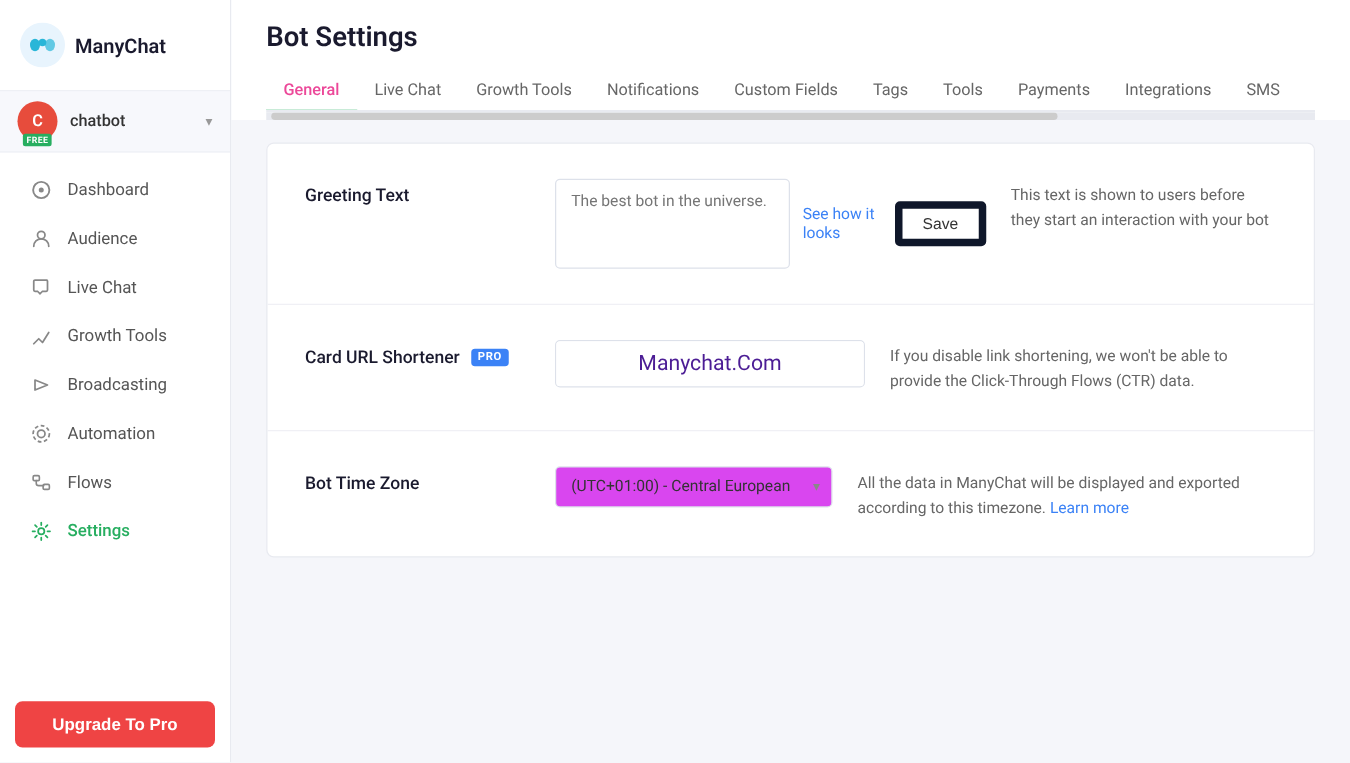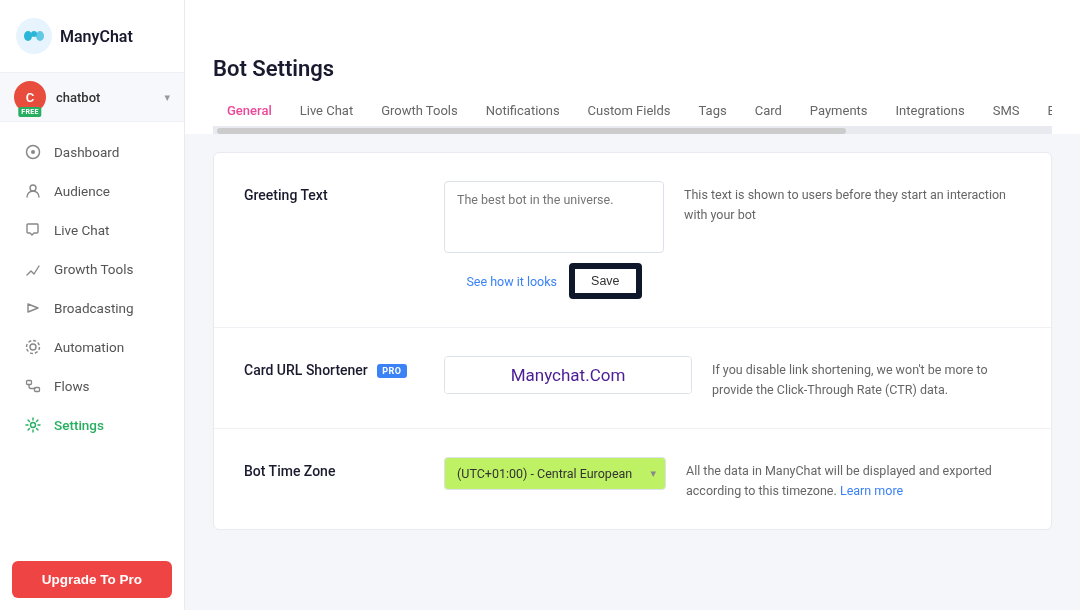--- a/index.html
+++ b/index.html
@@ -126,21 +126,20 @@
     .main-header {
       background: #fff;
       padding: 18px 28px 0;
       border-bottom: none;
     }
     .page-title {
       font-size: 22px;
       font-weight: 600;
       color: #1a1a2e;
       margin-bottom: 14px;
-      margin-top: 38px;
     }
     .tabs {
       display: flex;
       gap: 0;
       overflow-x: auto;
       border-bottom: 2px solid #e8eaf0;
     }
     .tab {
       padding: 8px 14px;
       font-size: 13px;
@@ -196,21 +195,21 @@
     .row-label {
       font-size: 14px;
       font-weight: 500;
       color: #1a1a2e;
       min-width: 180px;
       padding-top: 6px;
     }
     .row-control {
       flex: 0 0 220px;
       display: flex;
-      flex-direction: column;
+      flex-direction: row;
       gap: 10px;
       align-items: center;
     }
     .row-desc {
       flex: 1;
       font-size: 12.5px;
       color: #666;
       line-height: 1.6;
       padding-top: 4px;
     }
@@ -285,21 +284,21 @@
       display: inline-flex;
       align-items: center;
     }
     .timezone-select {
       appearance: none;
       border: 1px solid #dde1ea;
       border-radius: 4px;
       padding: 8px 32px 8px 12px;
       font-size: 12.5px;
       color: #333;
-      background: #bef264;
+      background: #d946ef;
       cursor: pointer;
       outline: none;
       font-family: inherit;
       min-width: 210px;
     }
     .select-arrow {
       position: absolute;
       right: 10px;
       color: #888;
       font-size: 11px;
@@ -414,21 +413,21 @@
 <main class="main">
   <div class="main-header">
     <h1 class="page-title">Bot Settings</h1>
     <div class="tabs">
       <div class="tab active">General</div>
       <div class="tab">Live Chat</div>
       <div class="tab">Growth Tools</div>
       <div class="tab">Notifications</div>
       <div class="tab">Custom Fields</div>
       <div class="tab">Tags</div>
-      <div class="tab">Card</div>
+      <div class="tab">Tools</div>
       <div class="tab">Payments</div>
       <div class="tab">Integrations</div>
       <div class="tab">SMS</div>
       <div class="tab">Email</div>
 
     </div>
     <div class="tab-scroll-bar">
       <div class="tab-scroll-thumb"></div>
     </div>
   </div>
@@ -451,21 +450,21 @@
       <div class="settings-row">
         <div class="row-label">
           <span>Card URL Shortener</span>
           <span class="pro-badge">PRO</span>
         </div>
         <div class="row-control">
           <div class="url-input-wrap">
             <input type="text" class="url-input" value="Manychat.Com" style="">
           </div>
         </div>
-        <div class="row-desc">If you disable link shortening, we won't be more to provide the Click-Through Rate (CTR) data.</div>
+        <div class="row-desc">If you disable link shortening, we won't be able to provide the Click-Through Flows (CTR) data.</div>
       </div>
 
       <div class="settings-row">
         <div class="row-label">Bot Time Zone</div>
         <div class="row-control">
           <div class="timezone-select-wrap">
             <select class="timezone-select">
               <option>(UTC+01:00) - Central European</option>
               <option>(UTC+00:00) - UTC</option>
               <option>(UTC-05:00) - Eastern Time</option>

